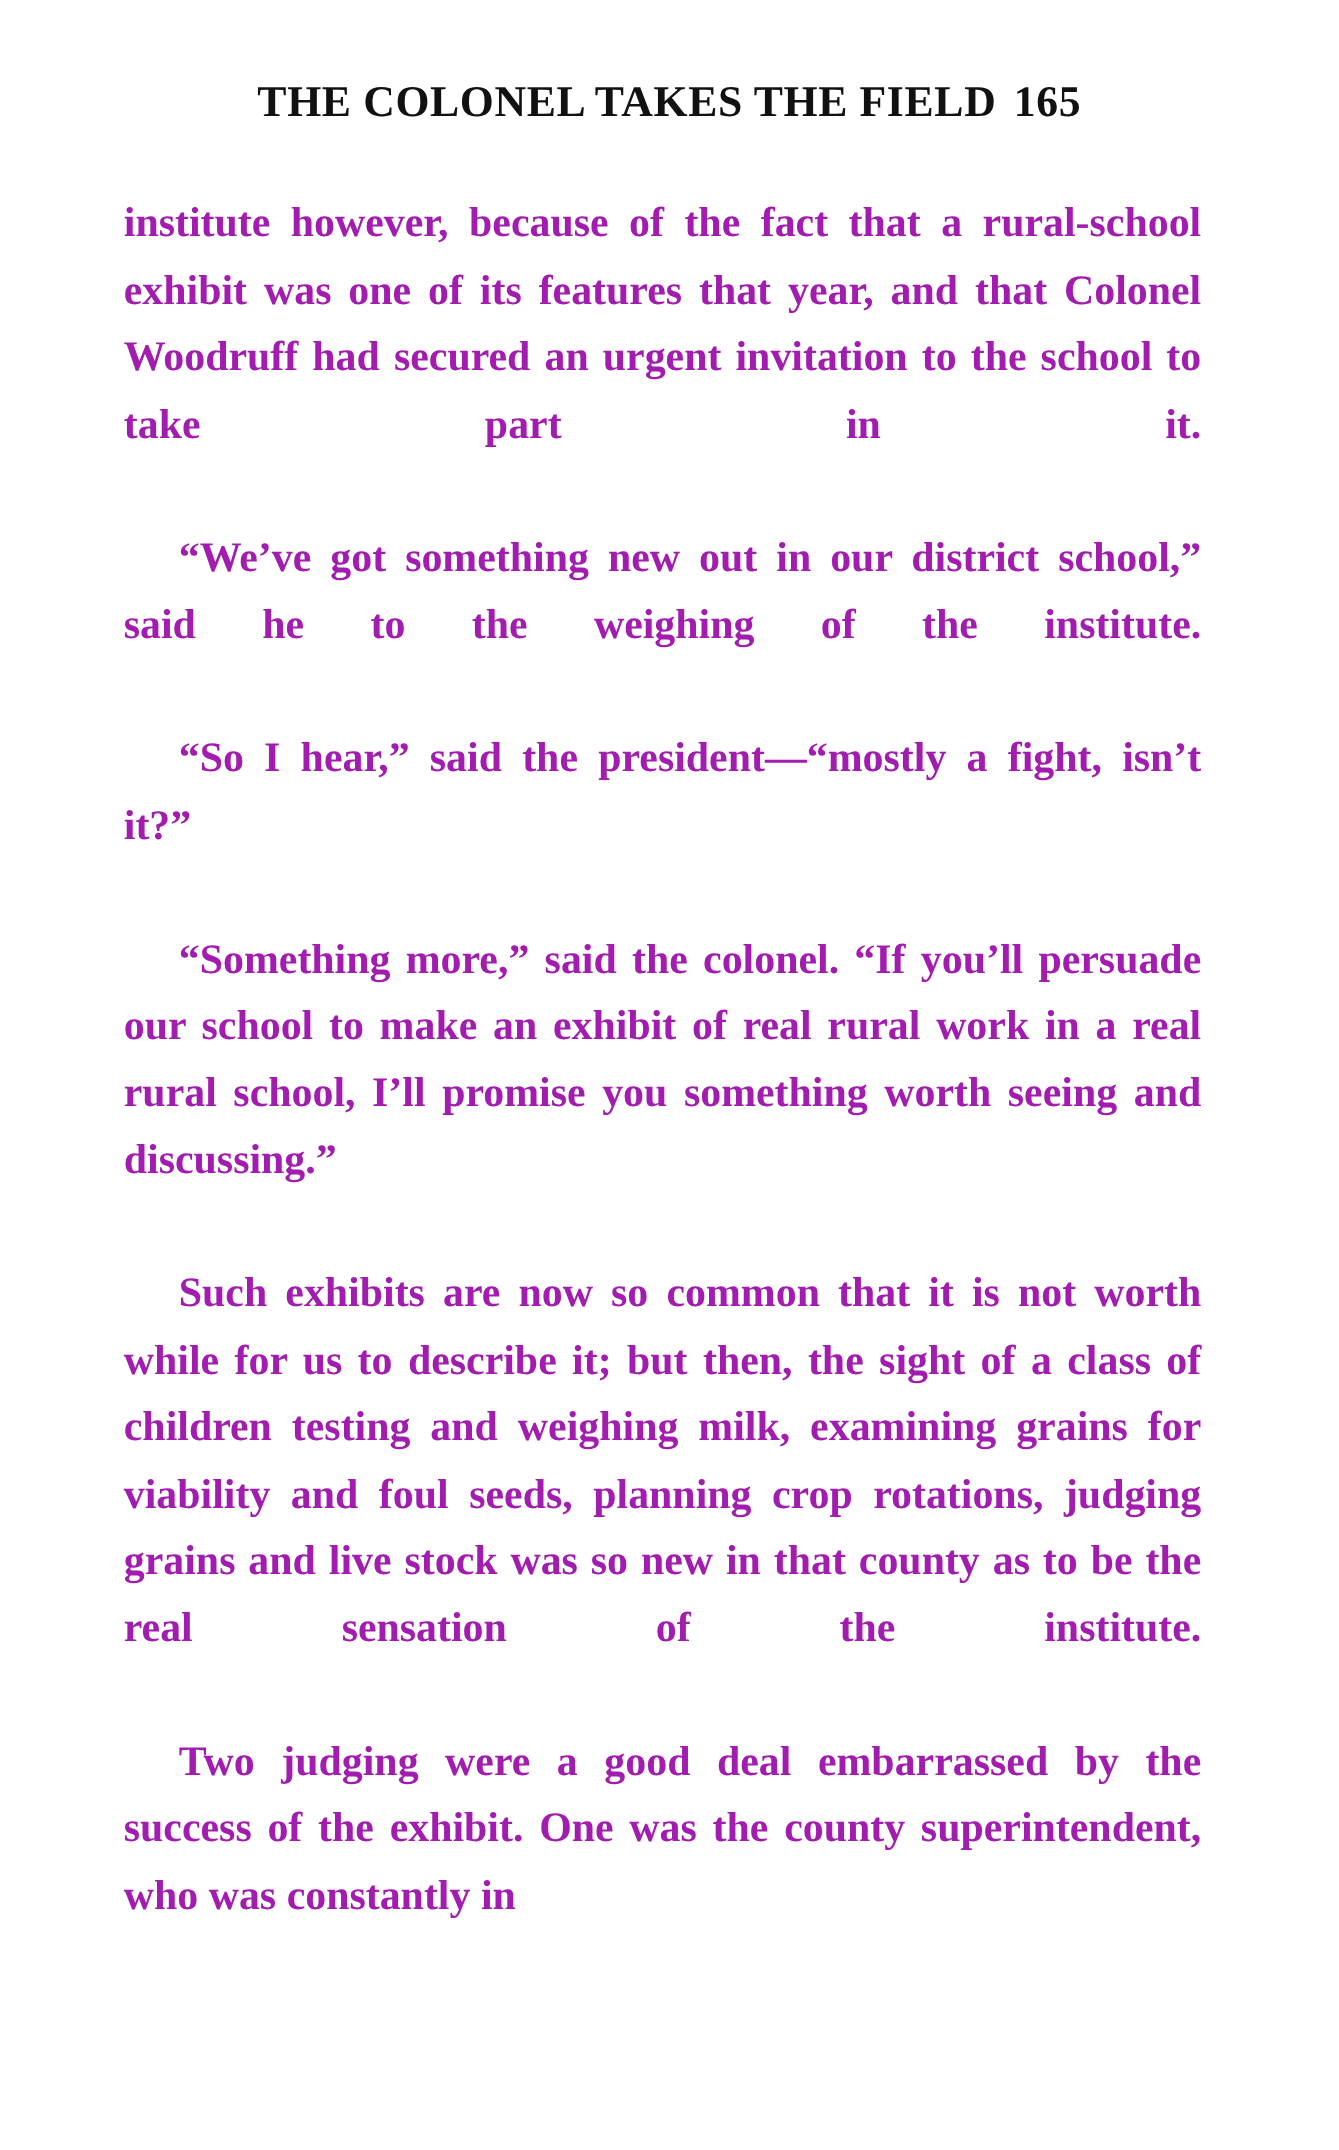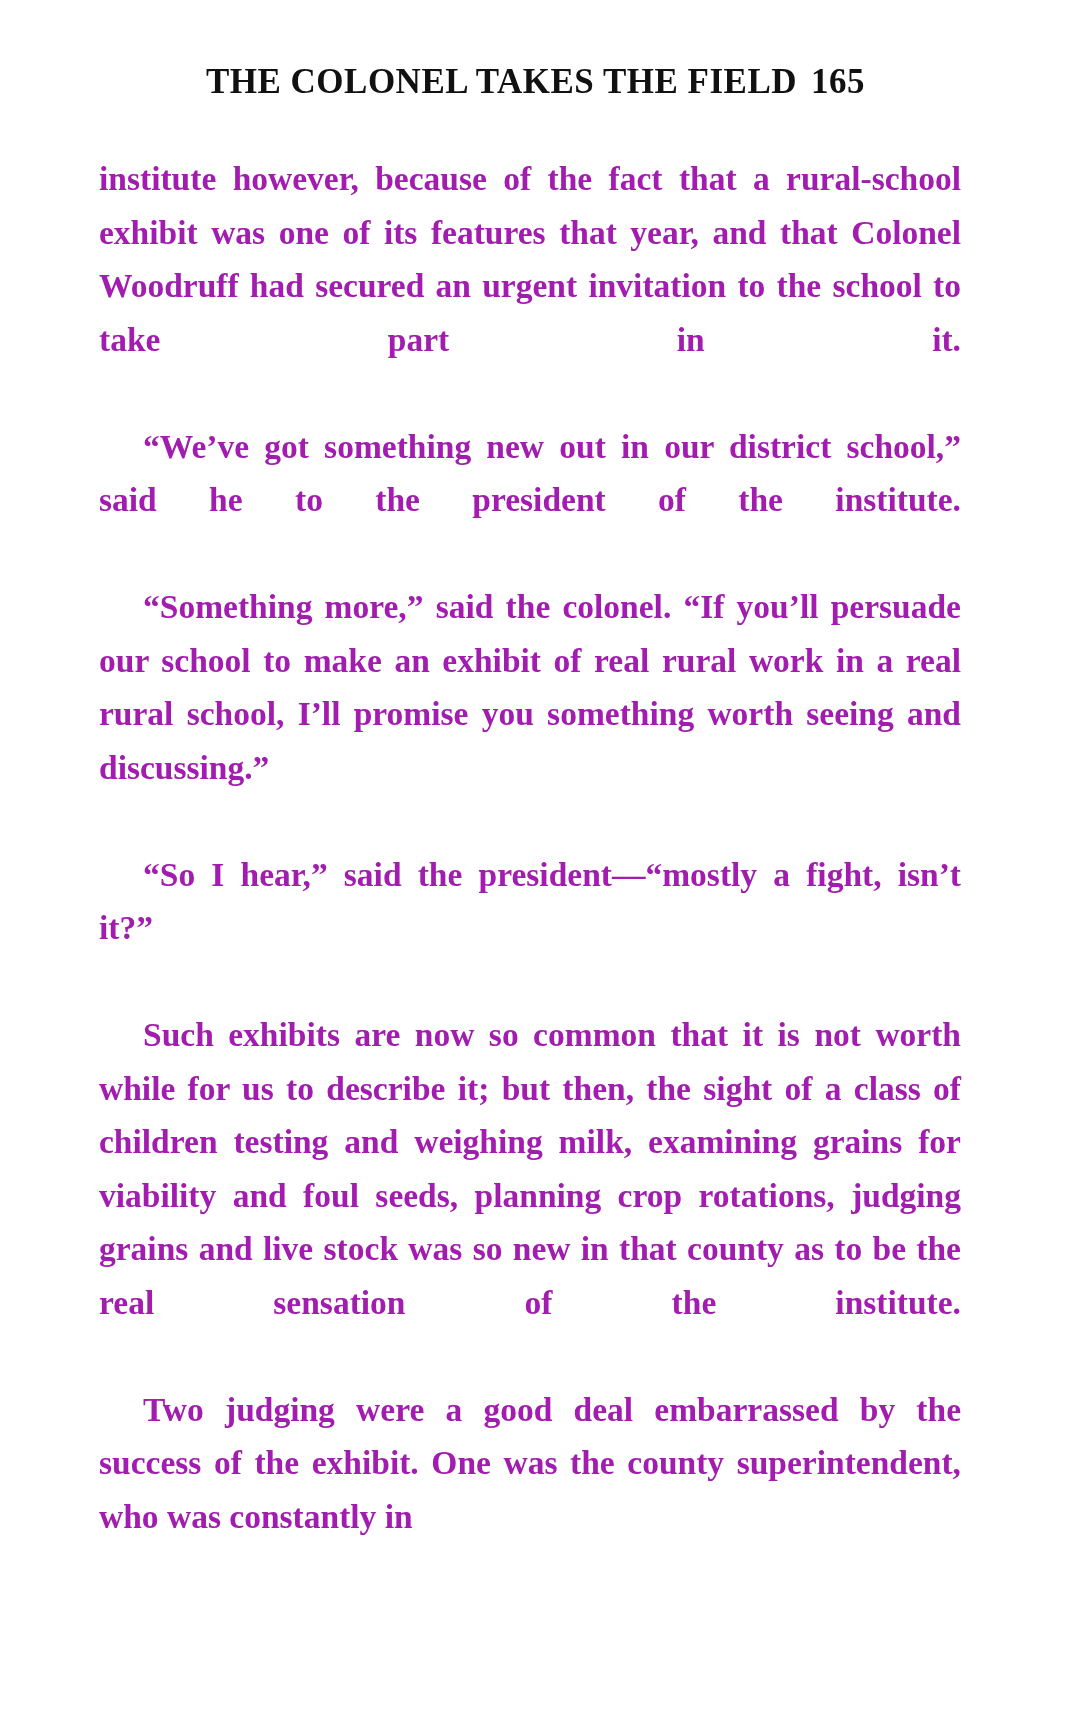--- a/index.html
+++ b/index.html
@@ -73,20 +73,20 @@
 <body>
 
 <div class="page">
 
   <div class="running-head">
     <span class="title">THE COLONEL TAKES THE FIELD</span><span class="pagenum">165</span>
   </div>
 
   <div class="body-text">
     <p class="para first">institute however, because of the fact that a rural-school exhibit was one of its features that year, and that Colonel Woodruff had secured an urgent invitation to the school to take part in it.</p>
-    <p class="para">“We’ve got something new out in our district school,” said he to the president of the institute.</p>
+    <p class="para">“We’ve got something new out in our district school,” said he to the weighing of the institute.</p>
+    <p class="para">“So I hear,” said the president—“mostly a fight, isn’t it?”</p>
     <p class="para">“Something more,” said the colonel. “If you’ll persuade our school to make an exhibit of real rural work in a real rural school, I’ll promise you something worth seeing and discussing.”</p>
-    <p class="para">“So I hear,” said the president—“mostly a fight, isn’t it?”</p>
     <p class="para">Such exhibits are now so common that it is not worth while for us to describe it; but then, the sight of a class of children testing and weighing milk, examining grains for viability and foul seeds, planning crop rotations, judging grains and live stock was so new in that county as to be the real sensation of the institute.</p>
     <p class="para no-stretch">Two judging were a good deal embarrassed by the success of the exhibit. One was the county superintendent, who was constantly in</p>
   </div>
 
 </div>
 
 </body></html>

